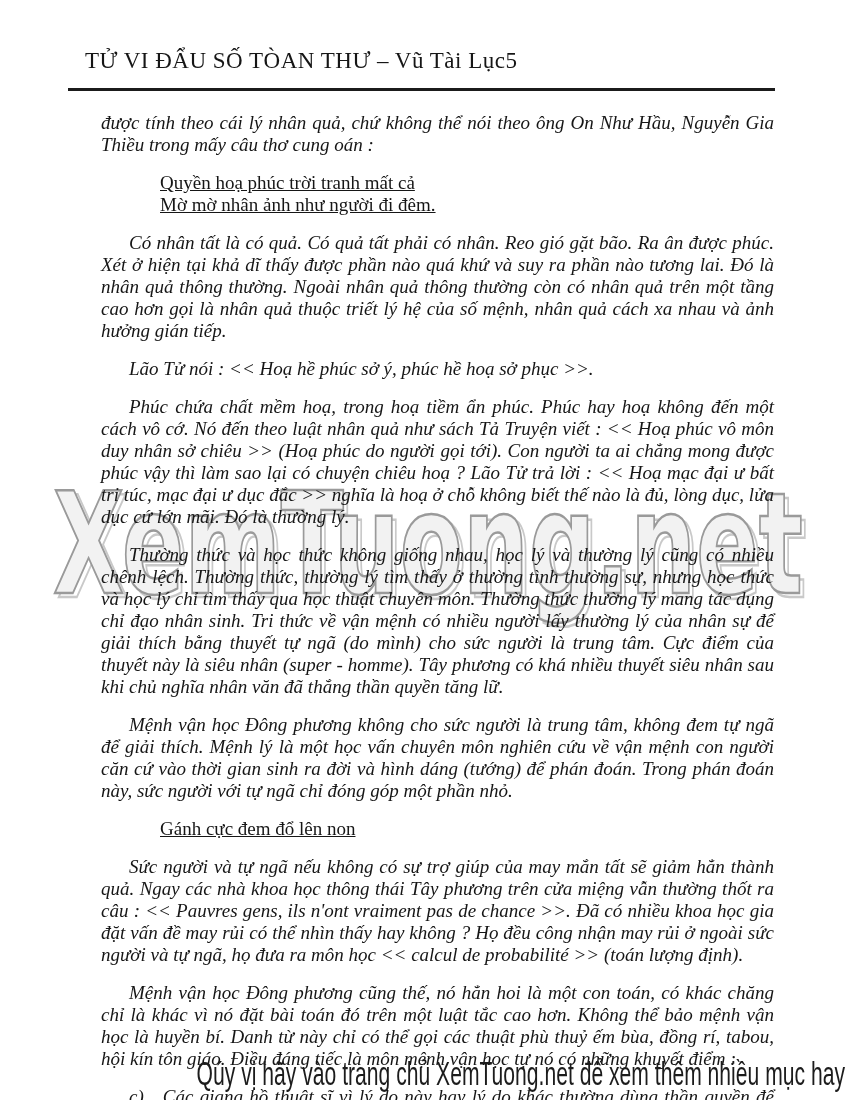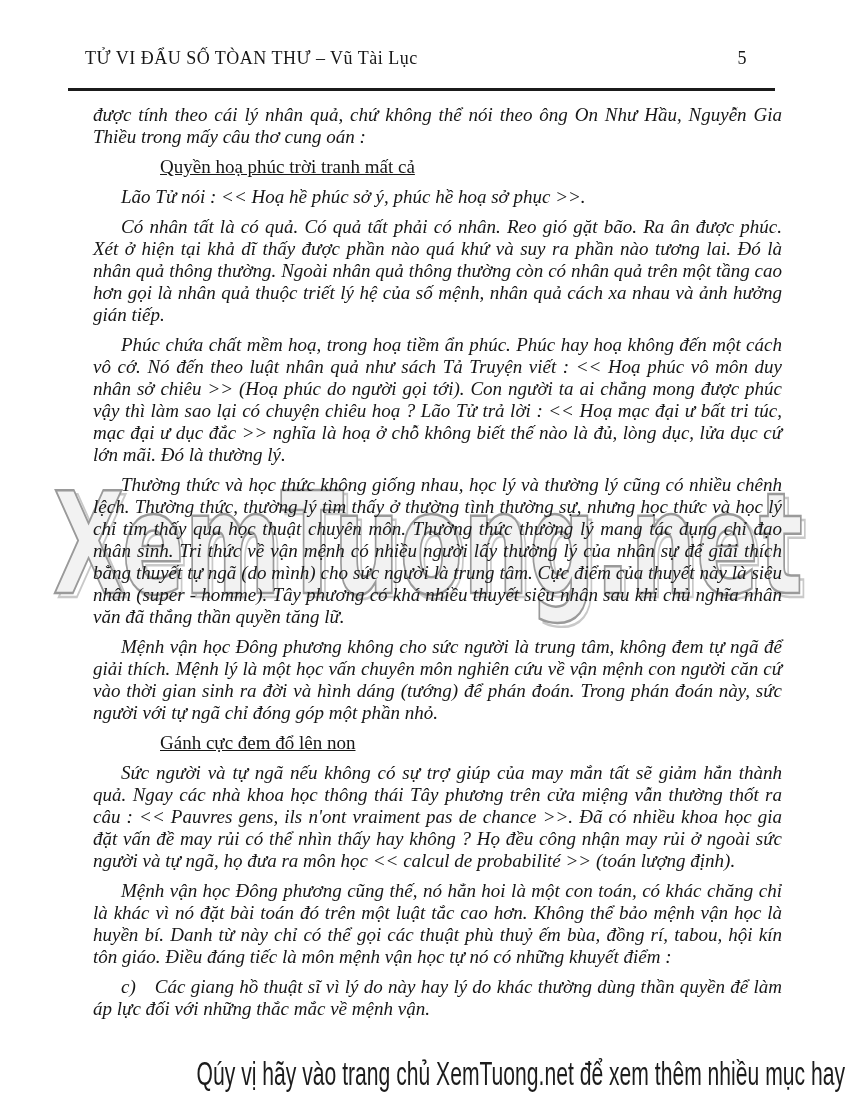--- a/index.html
+++ b/index.html
@@ -16,23 +16,23 @@
     color: #161616;
   }
 
   
   .page-header {
     position: absolute;
     left: 85px;
     top: 48px;
     width: 662px;
     display: flex;
-    justify-content: space-between;
+    justify-content: flex-start;
     align-items: baseline;
-    font-size: 18px;
+    font-size: 23px;
     letter-spacing: 0.5px;
     white-space: nowrap;
   }
   .header-rule {
     position: absolute;
     left: 68px;
     top: 88px;
     width: 707px;
     height: 3px;
     background: #1b1b1b;
@@ -55,21 +55,21 @@
     left: 85px;
     top: 96px;
     width: 705px;
     z-index: 1;
     font-style: italic;
     font-size: 19px;
     line-height: 22px;
     text-align: justify;
   }
   .page-body p.para {
-    margin: 8px;
+    margin: 16px;
     text-indent: 28px;
   }
   .page-body p.no-indent {
     text-indent: 0;
   }
   .verse {
     font-style: normal;
     text-align: left;
     padding-left: 75px;
     text-decoration: underline;
@@ -109,23 +109,24 @@
 
 <svg class="watermark" viewBox="0 0 770 160" width="770" height="160" aria-hidden="true">
   <text x="9" y="129" font-family="DejaVu Sans, sans-serif" font-weight="bold" font-size="140" textLength="750" lengthAdjust="spacingAndGlyphs" fill="none" stroke="#c9c9c9" stroke-width="2.5">XemTuong.net</text>
   <text x="5" y="125" font-family="DejaVu Sans, sans-serif" font-weight="bold" font-size="140" textLength="750" lengthAdjust="spacingAndGlyphs" fill="#f2f2f2" stroke="#9a9a9a" stroke-width="2.5">XemTuong.net</text>
 </svg>
 
 <div class="page-body">
     <p class="para no-indent">được tính theo cái lý nhân quả, chứ không thể nói theo ông On Như Hầu, Nguyễn Gia Thiều trong mấy câu thơ cung oán :</p>
     <div class="verse">
       <div class="verse-line">Quyền hoạ phúc trời tranh mất cả</div>
+      <div class="verse-line">Mờ mờ nhân ảnh như người đi đêm.</div>
     </div>
+    <p class="para">Có nhân tất là có quả. Có quả tất phải có nhân. Reo gió gặt bão. Ra ân được phúc. Xét ở hiện tại khả dĩ thấy được phần nào quá khứ và suy ra phần nào tương lai. Đó là nhân quả thông thường. Ngoài nhân quả thông thường còn có nhân quả trên một tầng cao hơn gọi là nhân quả thuộc triết lý hệ của số mệnh, nhân quả cách xa nhau và ảnh hưởng gián tiếp.</p>
     <p class="para">Lão Tử nói : &lt;&lt; Hoạ hề phúc sở ý, phúc hề hoạ sở phục &gt;&gt;.</p>
-    <p class="para">Có nhân tất là có quả. Có quả tất phải có nhân. Reo gió gặt bão. Ra ân được phúc. Xét ở hiện tại khả dĩ thấy được phần nào quá khứ và suy ra phần nào tương lai. Đó là nhân quả thông thường. Ngoài nhân quả thông thường còn có nhân quả trên một tầng cao hơn gọi là nhân quả thuộc triết lý hệ của số mệnh, nhân quả cách xa nhau và ảnh hưởng gián tiếp.</p>
     <p class="para">Phúc chứa chất mềm hoạ, trong hoạ tiềm ẩn phúc. Phúc hay hoạ không đến một cách vô cớ. Nó đến theo luật nhân quả như sách Tả Truyện viết : &lt;&lt; Hoạ phúc vô môn duy nhân sở chiêu &gt;&gt; (Hoạ phúc do người gọi tới). Con người ta ai chẳng mong được phúc vậy thì làm sao lại có chuyện chiêu hoạ ? Lão Tử trả lời : &lt;&lt; Hoạ mạc đại ư bất tri túc, mạc đại ư dục đắc &gt;&gt; nghĩa là hoạ ở chỗ không biết thế nào là đủ, lòng dục, lửa dục cứ lớn mãi. Đó là thường lý.</p>
     <p class="para">Thường thức và học thức không giống nhau, học lý và thường lý cũng có nhiều chênh lệch. Thường thức, thường lý tìm thấy ở thường tình thường sự, nhưng học thức và học lý chỉ tìm thấy qua học thuật chuyên môn. Thường thức thường lý mang tác dụng chỉ đạo nhân sinh. Tri thức về vận mệnh có nhiều người lấy thường lý của nhân sự để giải thích bằng thuyết tự ngã (do mình) cho sức người là trung tâm. Cực điểm của thuyết này là siêu nhân (super - homme). Tây phương có khá nhiều thuyết siêu nhân sau khi chủ nghĩa nhân văn đã thắng thần quyền tăng lữ.</p>
     <p class="para">Mệnh vận học Đông phương không cho sức người là trung tâm, không đem tự ngã để giải thích. Mệnh lý là một học vấn chuyên môn nghiên cứu về vận mệnh con người căn cứ vào thời gian sinh ra đời và hình dáng (tướng) để phán đoán. Trong phán đoán này, sức người với tự ngã chỉ đóng góp một phần nhỏ.</p>
     <div class="verse">
       <div class="verse-line">Gánh cực đem đổ lên non</div>
     </div>
     <p class="para">Sức người và tự ngã nếu không có sự trợ giúp của may mắn tất sẽ giảm hẳn thành quả. Ngay các nhà khoa học thông thái Tây phương trên cửa miệng vẫn thường thốt ra câu : &lt;&lt; Pauvres gens, ils n'ont vraiment pas de chance &gt;&gt;. Đã có nhiều khoa học gia đặt vấn đề may rủi có thể nhìn thấy hay không ? Họ đều công nhận may rủi ở ngoài sức người và tự ngã, họ đưa ra môn học &lt;&lt; calcul de probabilité &gt;&gt; (toán lượng định).</p>
     <p class="para">Mệnh vận học Đông phương cũng thế, nó hẳn hoi là một con toán, có khác chăng chỉ là khác vì nó đặt bài toán đó trên một luật tắc cao hơn. Không thể bảo mệnh vận học là huyền bí. Danh từ này chỉ có thể gọi các thuật phù thuỷ ếm bùa, đồng rí, tabou, hội kín tôn giáo. Điều đáng tiếc là môn mệnh vận học tự nó có những khuyết điểm :</p>
     <p class="para">c)  Các giang hồ thuật sĩ vì lý do này hay lý do khác thường dùng thần quyền để làm áp lực đối với những thắc mắc về mệnh vận.</p>
   </div>

